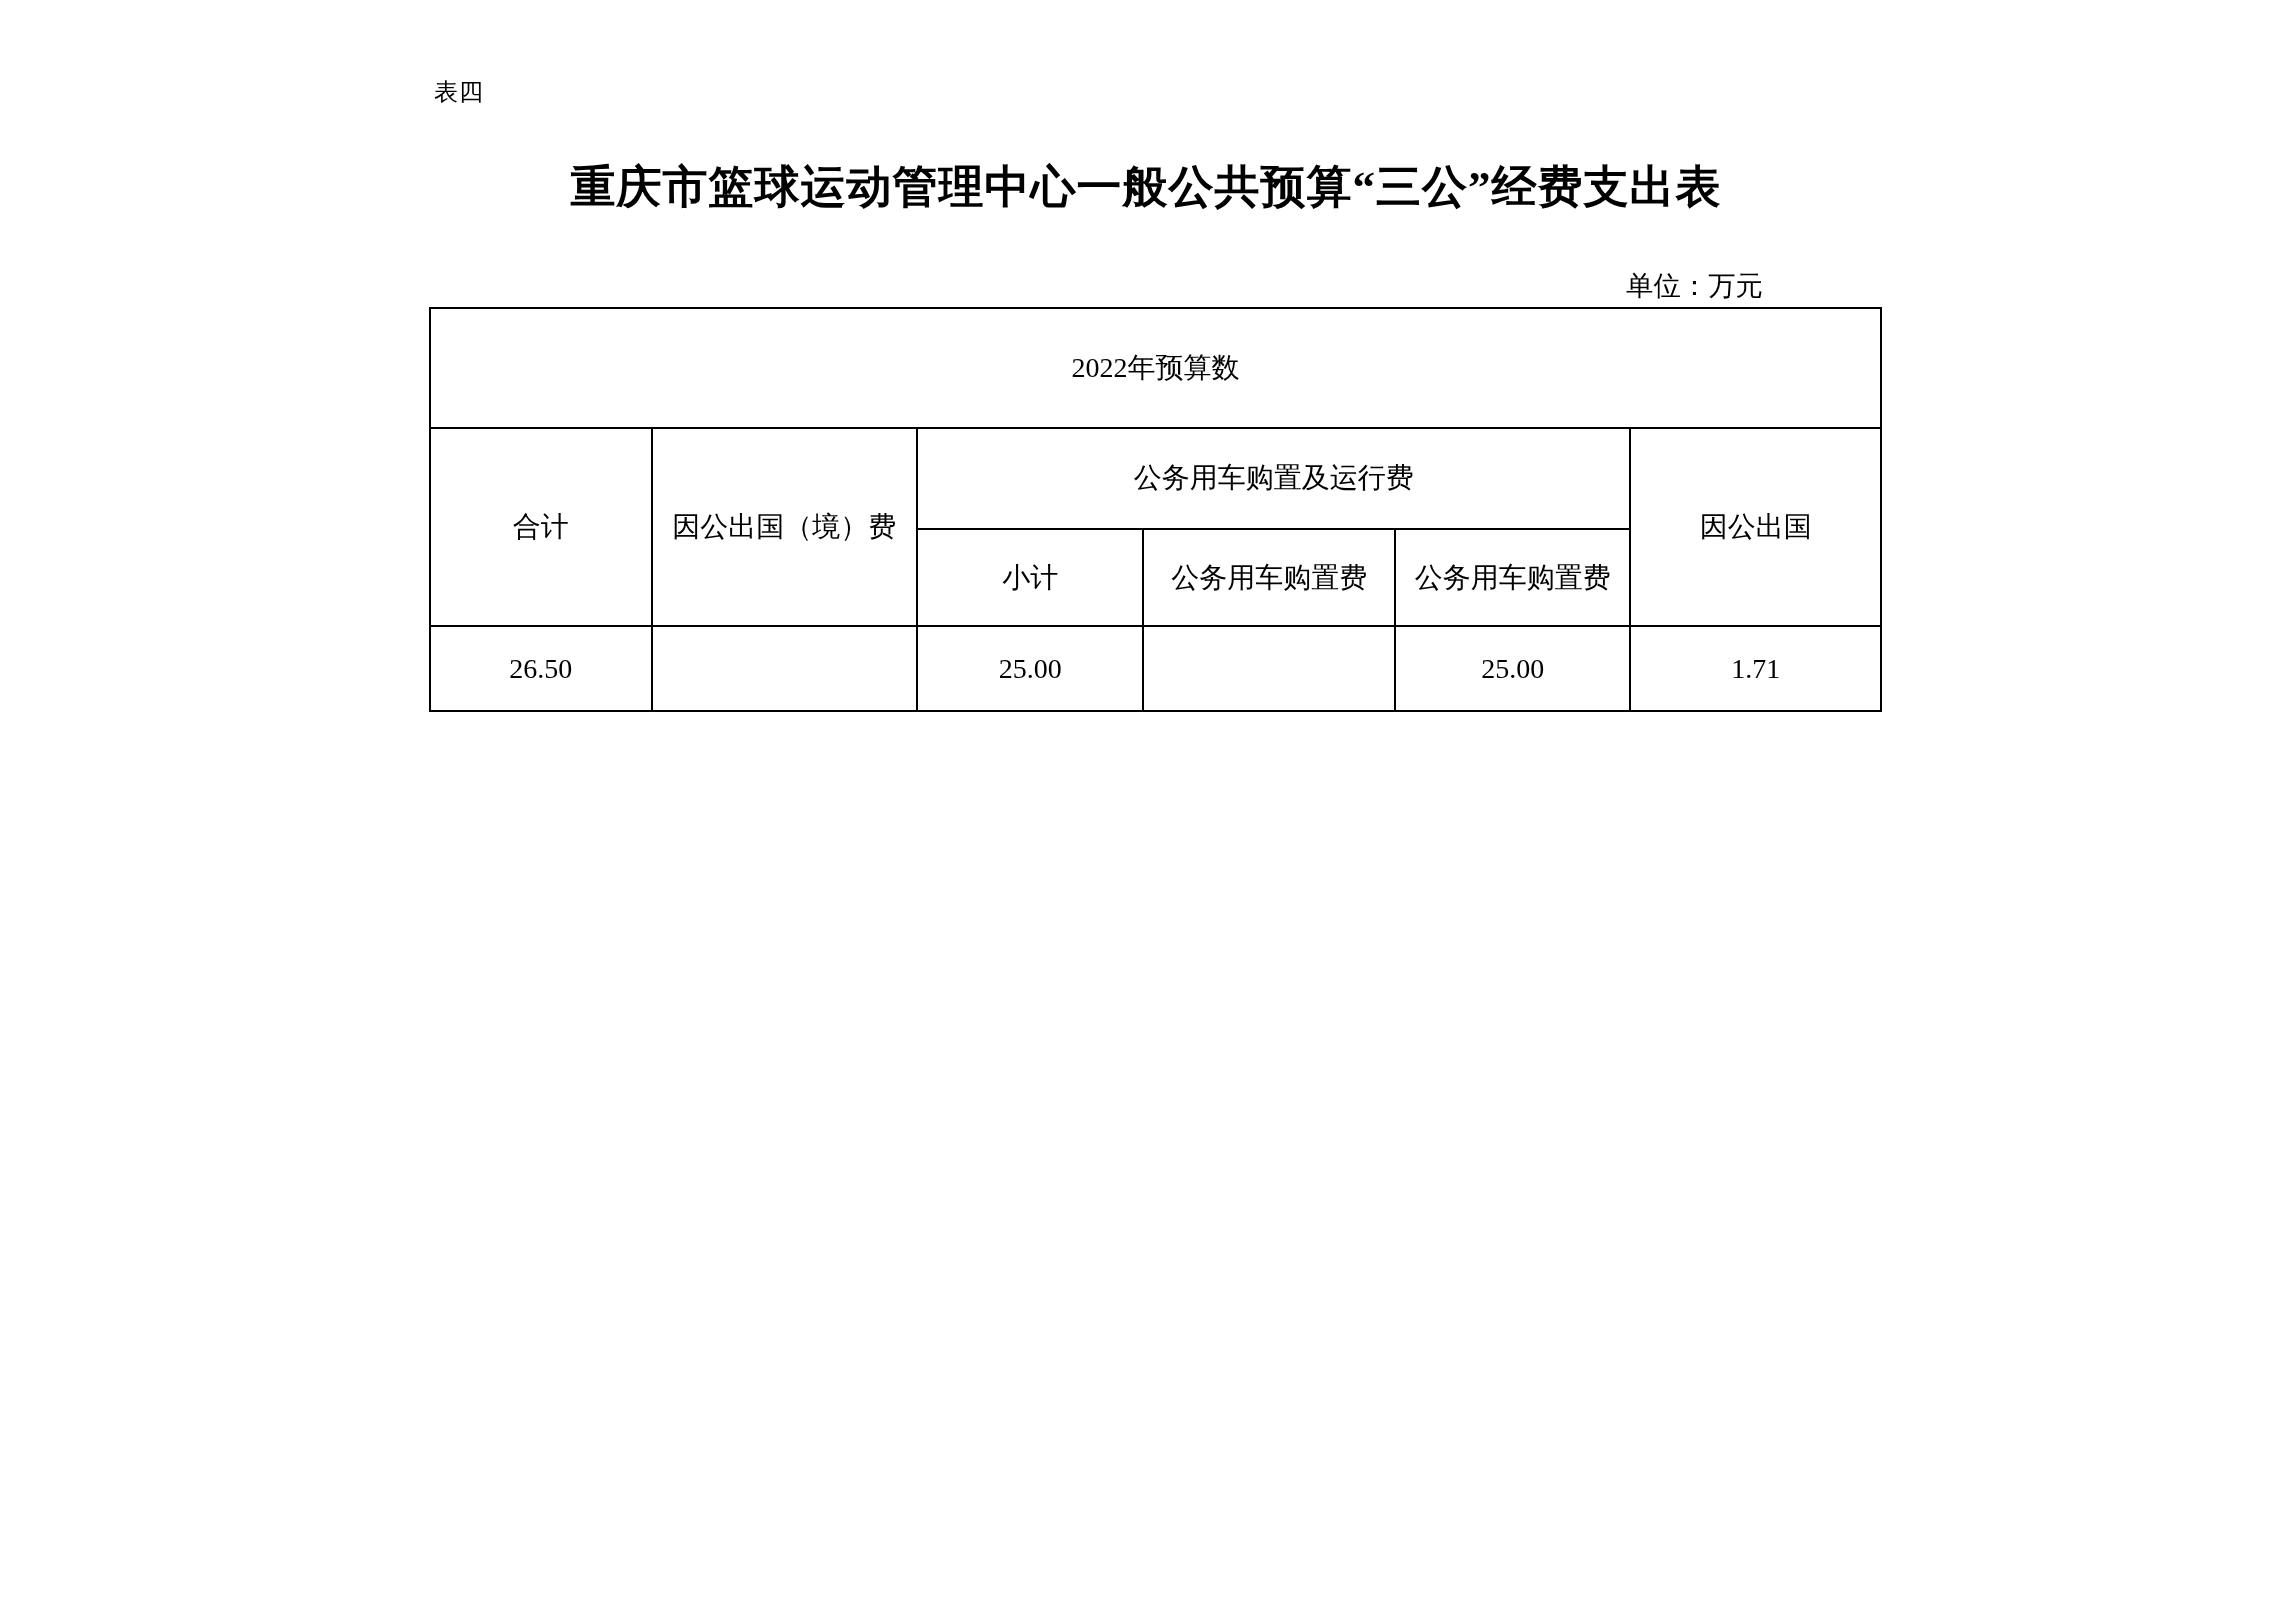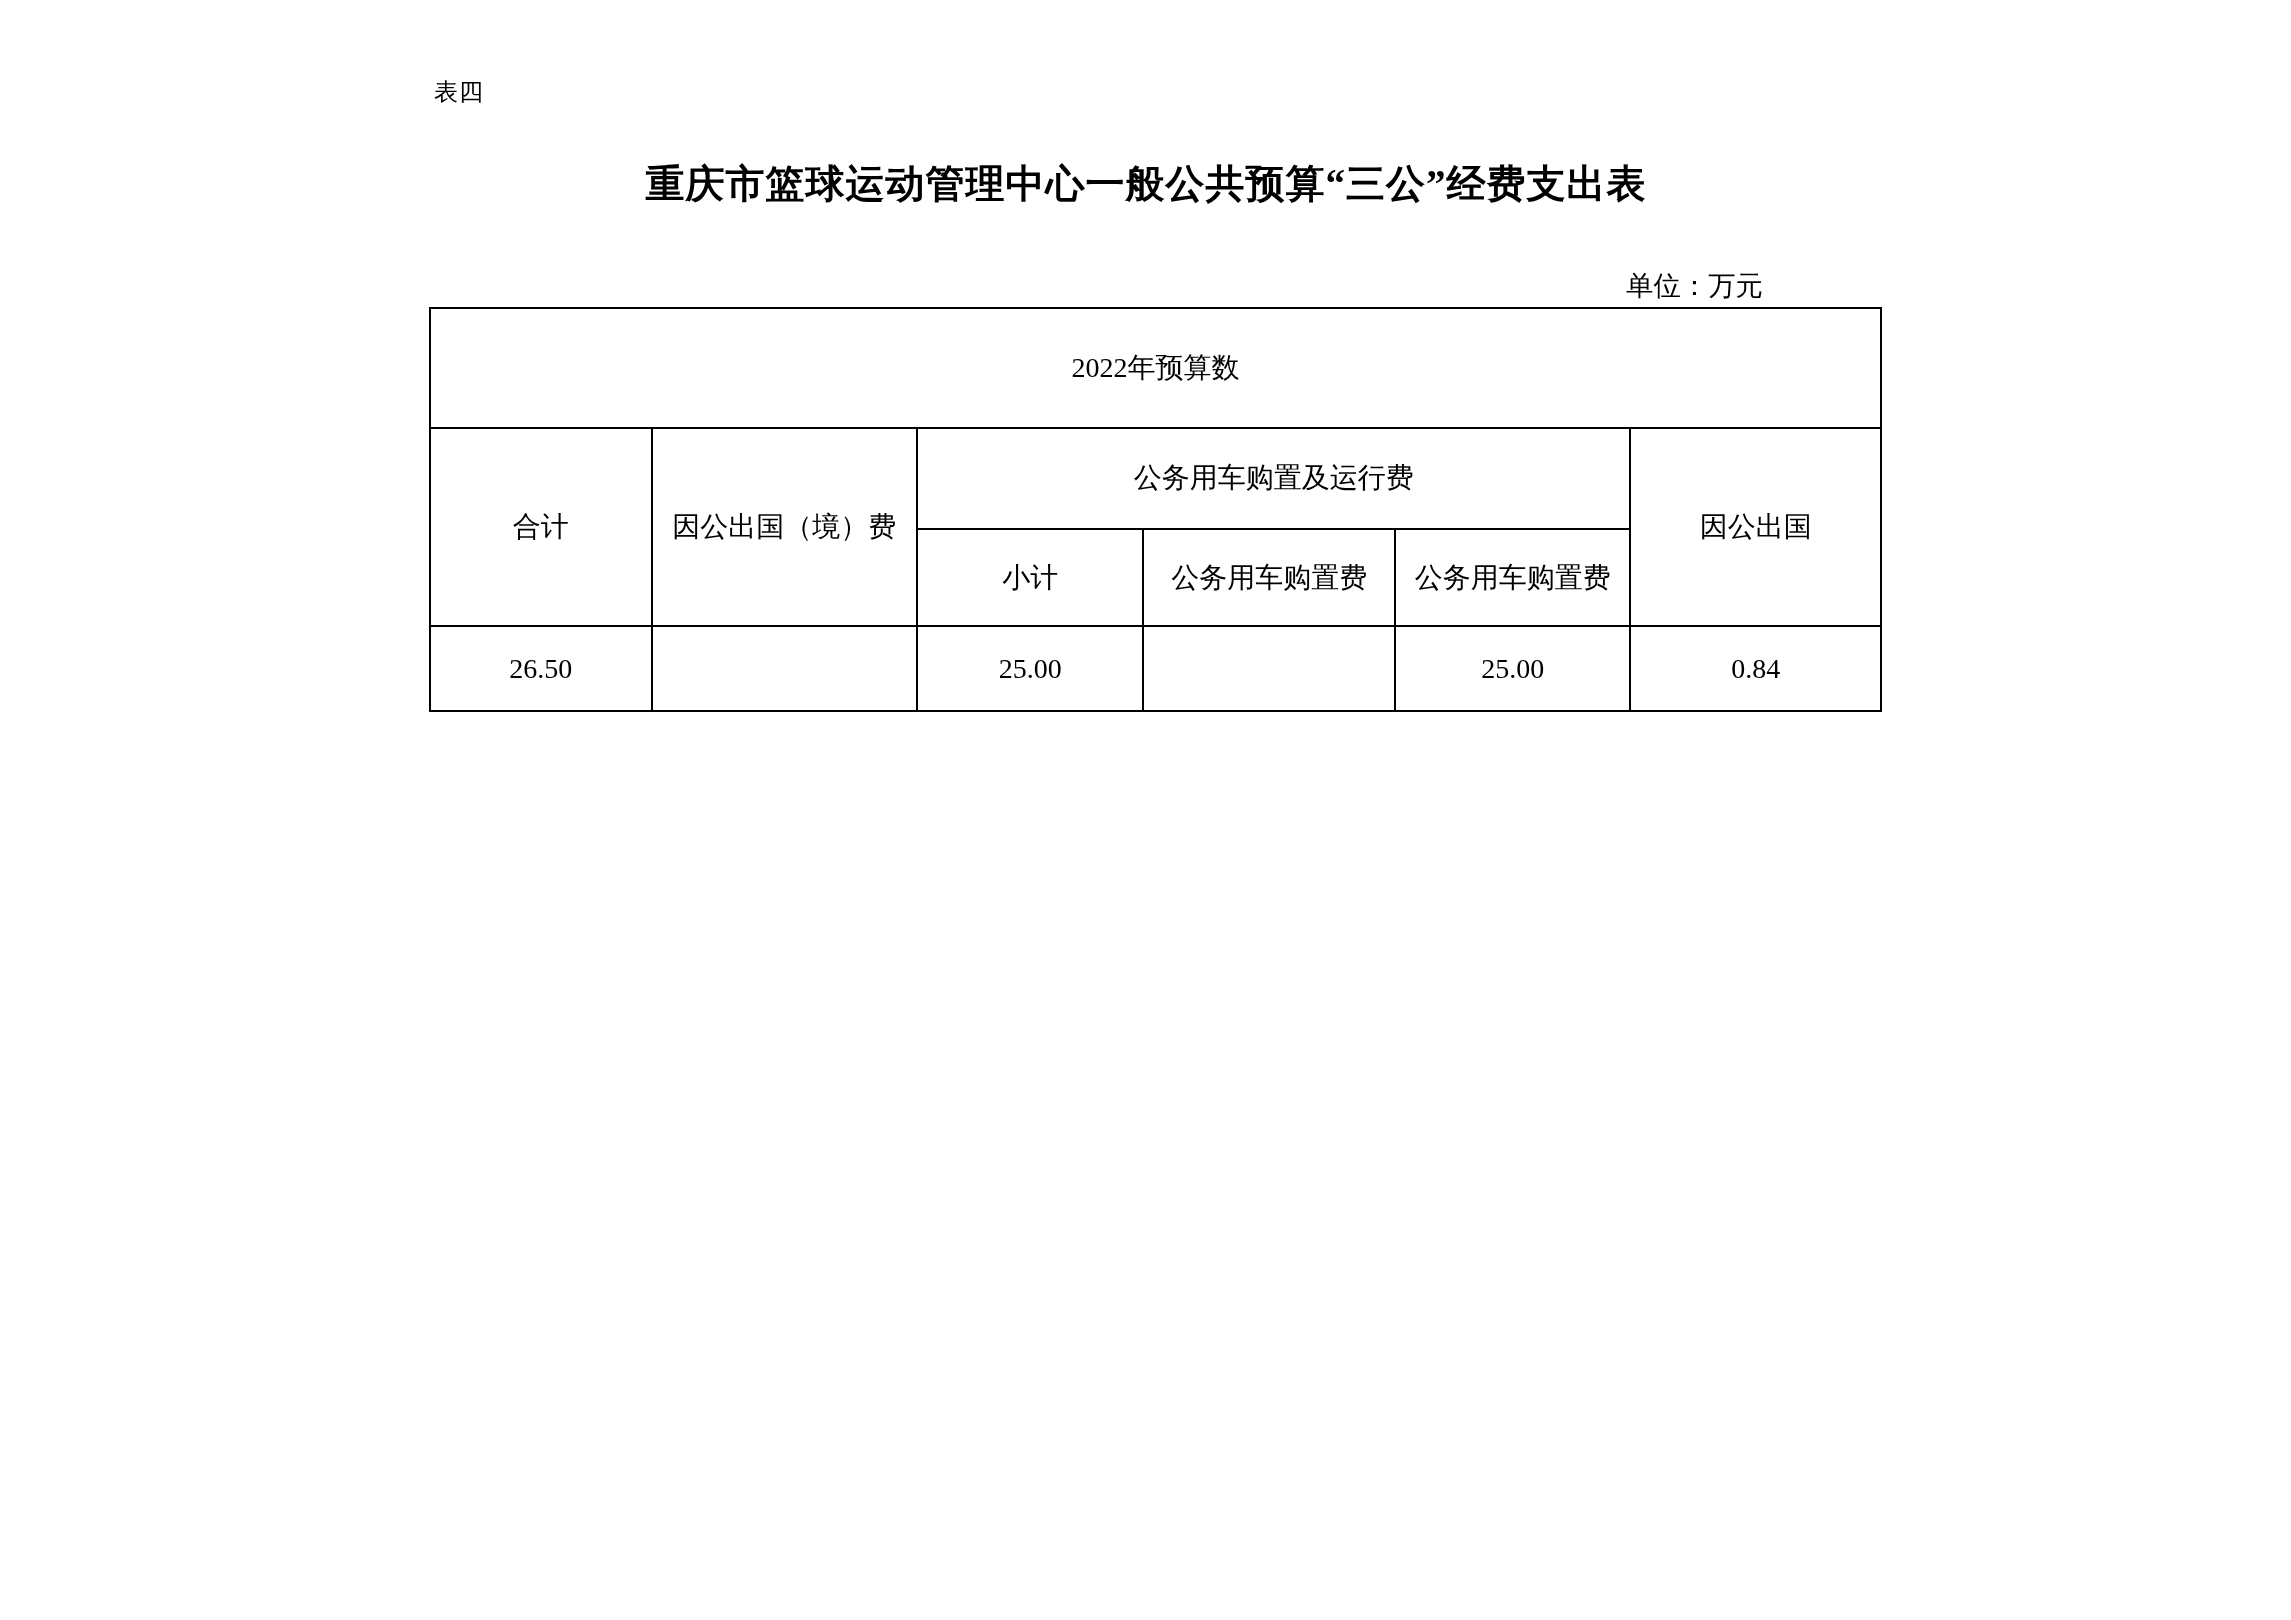--- a/index.html
+++ b/index.html
@@ -28,21 +28,21 @@
     font-size: 24px;
     letter-spacing: 1px;
     font-family: "Liberation Serif", "DejaVu Serif", serif;
   }
   .doc-title {
     position: absolute;
     left: 0;
     right: 0;
     top: 157px;
     text-align: center;
-    font-size: 39px;
+    font-size: 45px;
     font-weight: bold;
     letter-spacing: 1px;
   }
   .unit-note {
     position: absolute;
     right: 529px;
     top: 268px;
     font-size: 27.4px;
     margin-left: 8px;
   }
@@ -120,20 +120,20 @@
           <td class="h-sub">小计</td>
           <td class="h-sub">公务用车购置费</td>
           <td class="h-sub">公务用车购置费</td>
         </tr>
         <tr>
           <td class="val">26.50</td>
           <td class="val"></td>
           <td class="val">25.00</td>
           <td class="val"></td>
           <td class="val">25.00</td>
-          <td class="val">0.84</td>
+          <td class="val">1.71</td>
         </tr>
       </tbody>
     </table>
   </div>
 
 </div>
 
 
 </body></html>

